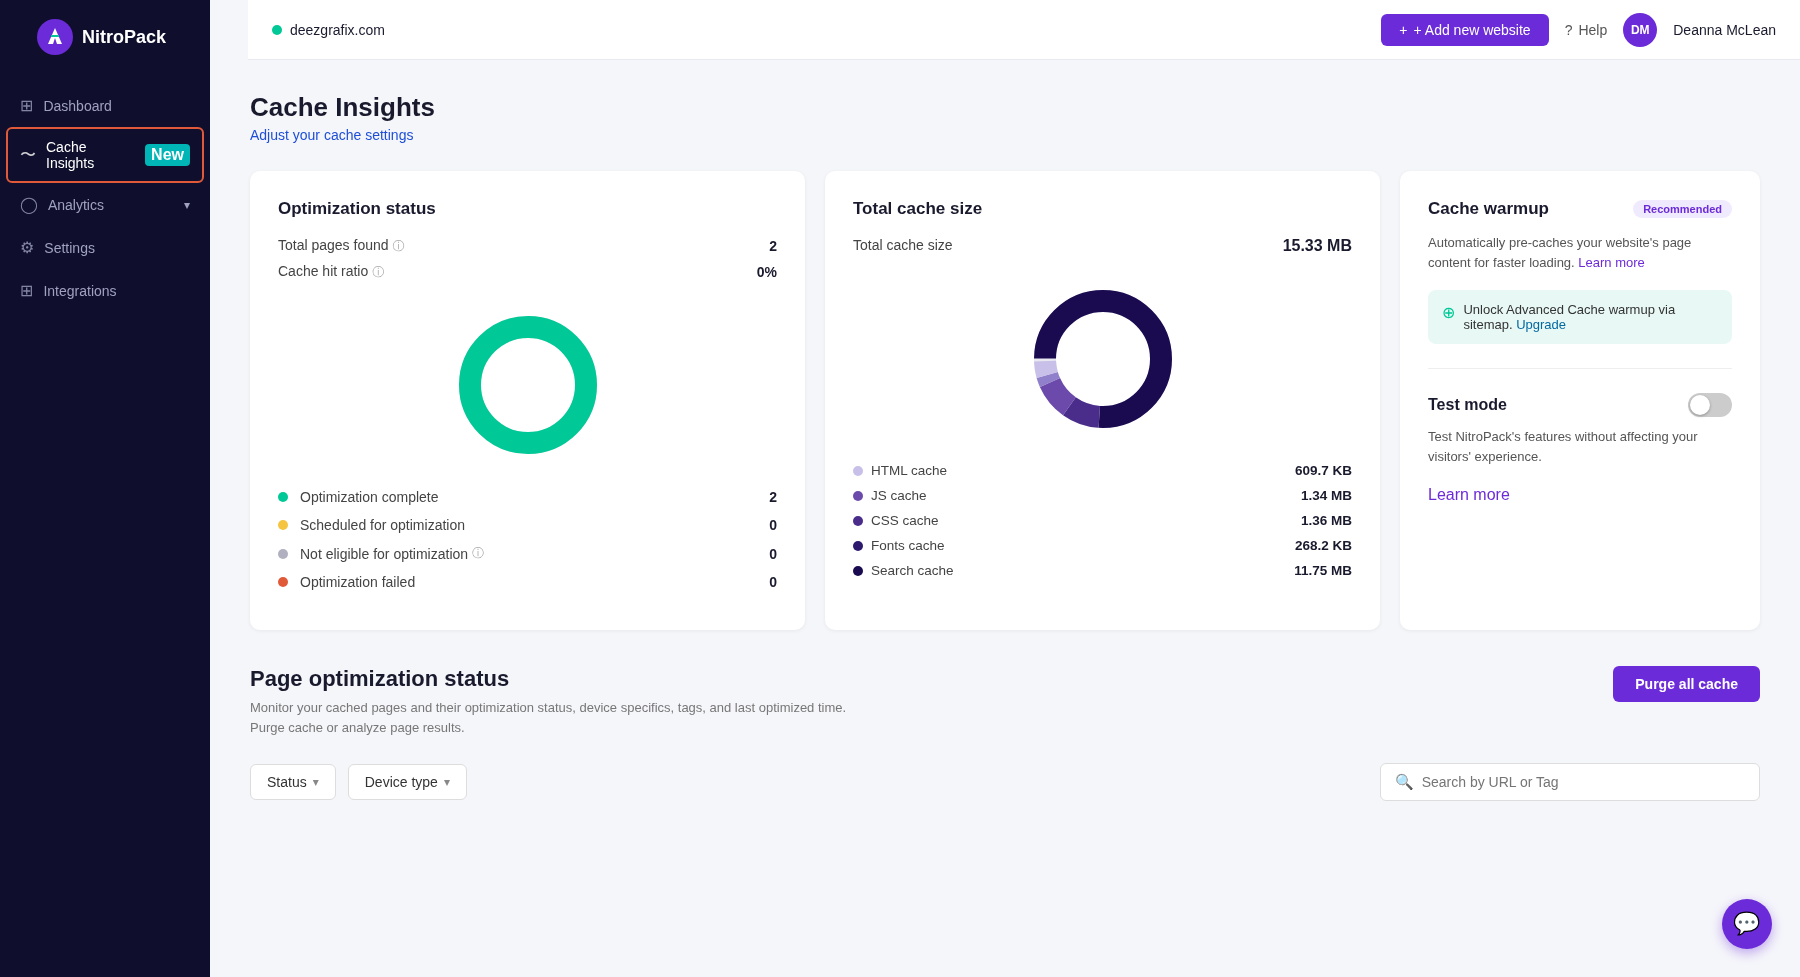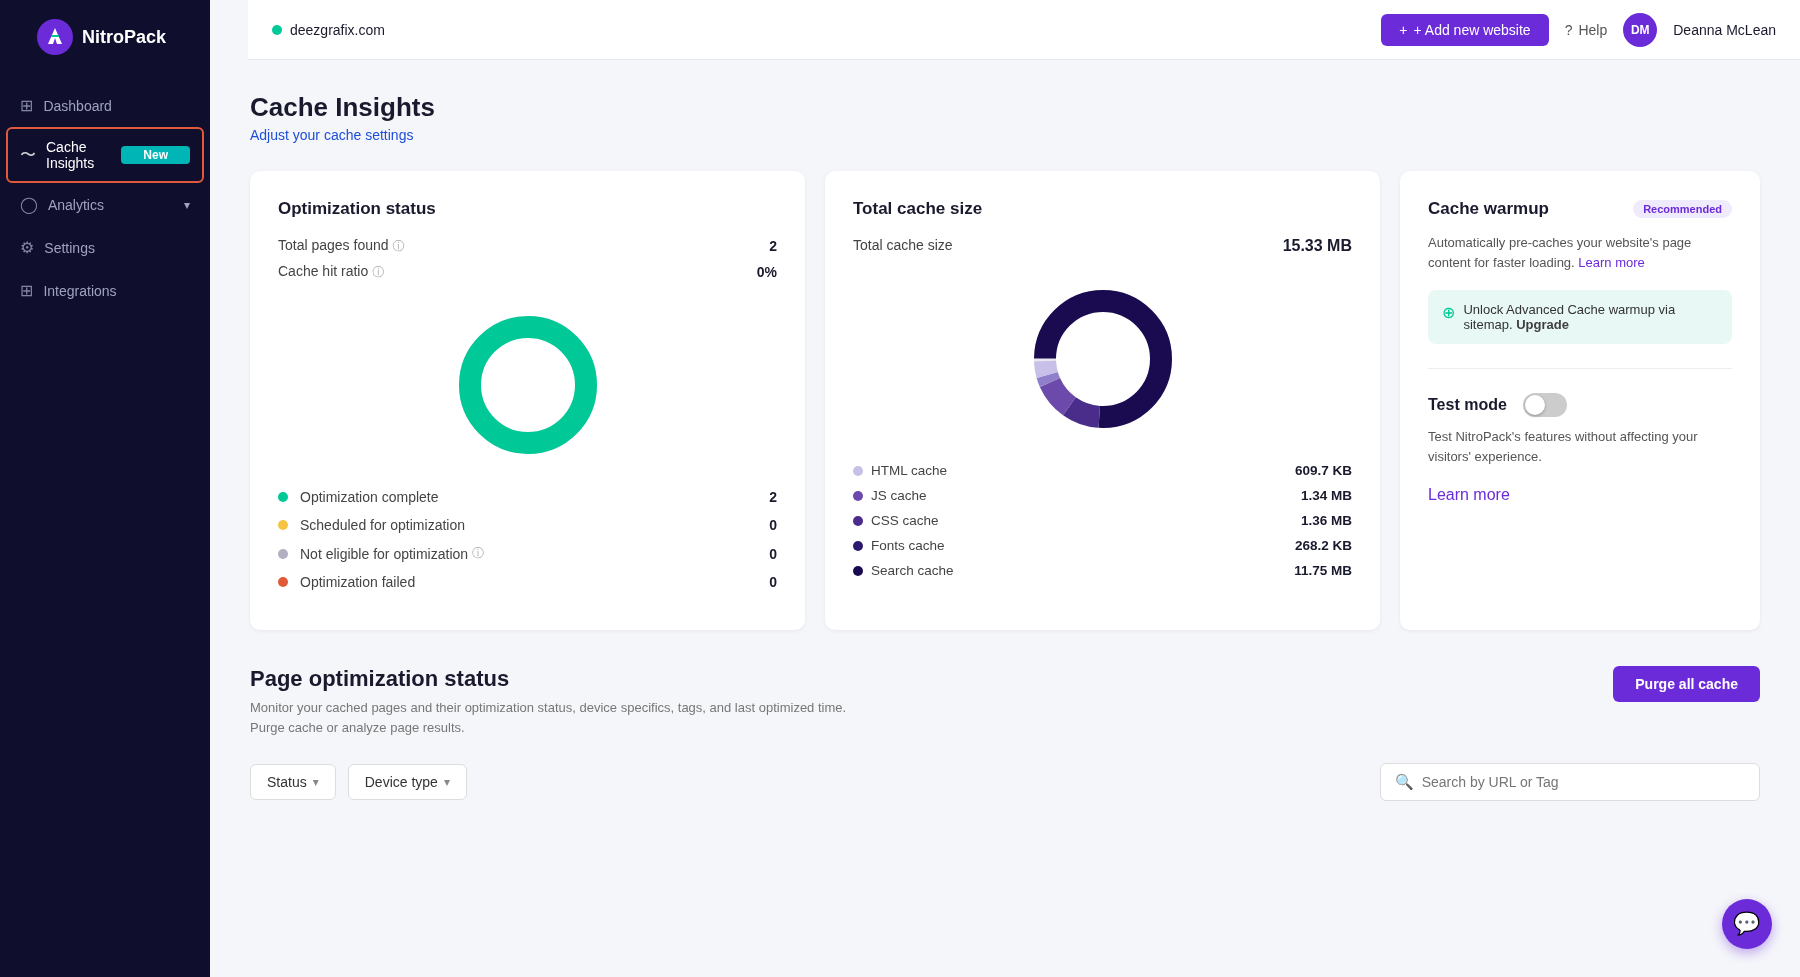--- a/index.html
+++ b/index.html
@@ -49,23 +49,23 @@
       background: transparent;
       outline: 2px solid #e05a3a;
       border-radius: 4px;
       margin: 2px 8px;
       padding: 10px 12px;
     }
     .sidebar-item .nav-icon { font-size: 16px; opacity: 0.8; }
     .new-badge {
       background: #00b5b5;
       color: white;
-      font-size: 12px;
+      font-size: 16px;
       font-weight: 700;
-      padding: 2px 22px;
+      padding: 2px 6px;
       border-radius: 4px;
       margin-left: 4px;
     }
     .sidebar-item .chevron { margin-left: auto; font-size: 12px; }
 
     
     .main {
       flex: 1;
       display: flex;
       flex-direction: column;
@@ -245,21 +245,21 @@
       border-radius: 8px;
       padding: 12px 14px;
       font-size: 13px;
       color: #333;
       margin-bottom: 16px;
       display: flex;
       align-items: flex-start;
       gap: 8px;
     }
     .upgrade-icon { color: #00c896; font-size: 16px; margin-top: 1px; }
-    .upgrade-link { color: #404040; font-weight: 700; text-decoration: none; margin-top: 36px; }
+    .upgrade-link { color: #0369a1; font-weight: 400; text-decoration: none; margin-top: 36px; }
     .enable-btn {
       width: 100%;
       background: #6c2bd9;
       color: white;
       border: none;
       padding: 12px;
       border-radius: 6px;
       font-size: 15px;
       font-weight: 600;
       cursor: pointer;
@@ -267,20 +267,21 @@
 
     
     .test-mode-section {
       margin-top: 24px;
       padding-top: 24px;
       border-top: 1px solid #eee;
     }
     .test-mode-header {
       display: flex;
       align-items: center;
+      justify-content: space-between;
       margin-bottom: 10px;
       gap: 16px;
     }
     .test-mode-title { font-size: 16px; font-weight: 700; color: #1a1a2e; }
     .toggle {
       width: 44px;
       height: 24px;
       background: #ccc;
       border-radius: 12px;
       position: relative;

